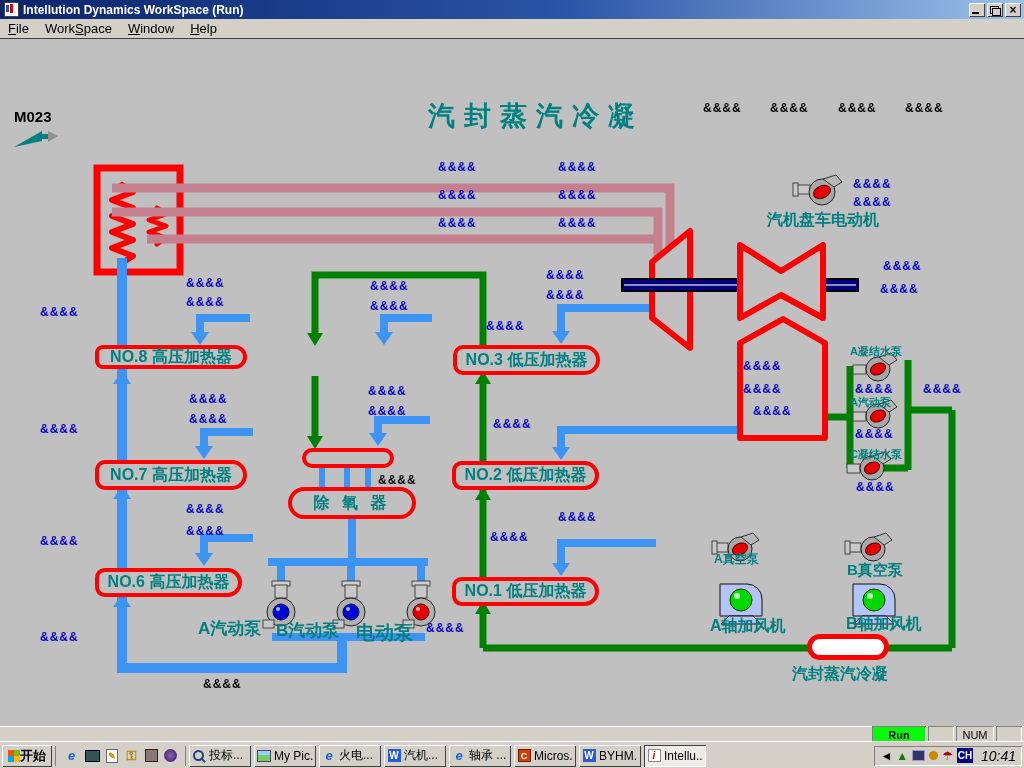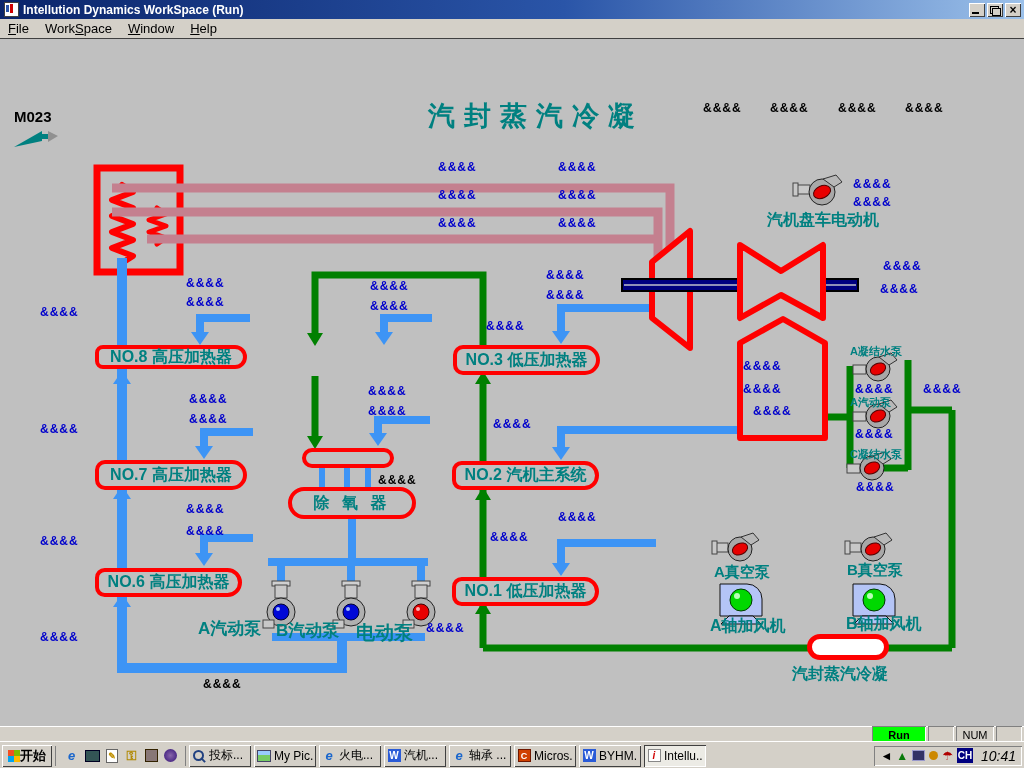--- a/index.html
+++ b/index.html
@@ -286,36 +286,36 @@
         <circle cx="-4" cy="-4" r="3" fill="#b8ffb8"></circle>
       </g>
     </svg>
 
     <div class="marker" style="top:69px;">M023</div>
     <div class="screen-title">汽封蒸汽冷凝</div>
 
     <div class="htag" style="left:95px;top:306px;width:152px;height:24px;">NO.8 高压加热器</div>
     <div class="htag" style="left:453px;top:306px;width:147px;height:30px;">NO.3 低压加热器</div>
     <div class="htag" style="left:95px;top:421px;width:152px;height:30px;">NO.7 高压加热器</div>
-    <div class="htag" style="left:452px;top:422px;width:147px;height:29px;">NO.2 汽机主系统</div>
+    <div class="htag" style="left:452px;top:422px;width:147px;height:29px;">NO.2 低压加热器</div>
     <div class="htag" style="left:95px;top:529px;width:147px;height:29px;">NO.6 高压加热器</div>
     <div class="htag" style="left:452px;top:538px;width:147px;height:29px;">NO.1 低压加热器</div>
     <div class="htag" style="left:302px;top:409px;width:92px;height:20px;border-radius:10px;"></div>
     <div class="htag pill" style="left:288px;top:448px;width:128px;height:32px;letter-spacing:4px;">除 氧 器</div>
 
     <div class="gland" style="left:807px;top:595px;width:82px;height:26px;"></div>
 
     <div class="eq" style="left:767px;top:171px;font-size:16px;">汽机盘车电动机</div>
     <div class="eq" style="left:198px;top:578px;font-size:17px;">A汽动泵</div>
     <div class="eq" style="left:276px;top:580px;font-size:17px;">B汽动泵</div>
     <div class="eq" style="left:356px;top:581px;font-size:19px;">电动泵</div>
     <div class="eq" style="left:850px;top:305px;font-size:11px;">A凝结水泵</div>
     <div class="eq" style="left:850px;top:356px;font-size:11px;">A汽动泵</div>
     <div class="eq" style="left:850px;top:408px;font-size:11px;">C凝结水泵</div>
-    <div class="eq" style="left:714px;top:524px;font-size:15px;">A真空泵</div>
+    <div class="eq" style="left:714px;top:512px;font-size:12px;">A真空泵</div>
     <div class="eq" style="left:847px;top:522px;font-size:15px;">B真空泵</div>
     <div class="eq" style="left:710px;top:577px;font-size:16px;">A轴加风机</div>
     <div class="eq" style="left:846px;top:575px;font-size:16px;">B轴加风机</div>
     <div class="eq" style="left:792px;top:625px;font-size:16px;">汽封蒸汽冷凝</div>
 
     <span class="ph" style="left:438px;top:121px;">&amp;&amp;&amp;&amp;</span>
     <span class="ph" style="left:558px;top:121px;">&amp;&amp;&amp;&amp;</span>
     <span class="ph" style="left:438px;top:149px;">&amp;&amp;&amp;&amp;</span>
     <span class="ph" style="left:558px;top:149px;">&amp;&amp;&amp;&amp;</span>
     <span class="ph" style="left:438px;top:177px;">&amp;&amp;&amp;&amp;</span>

